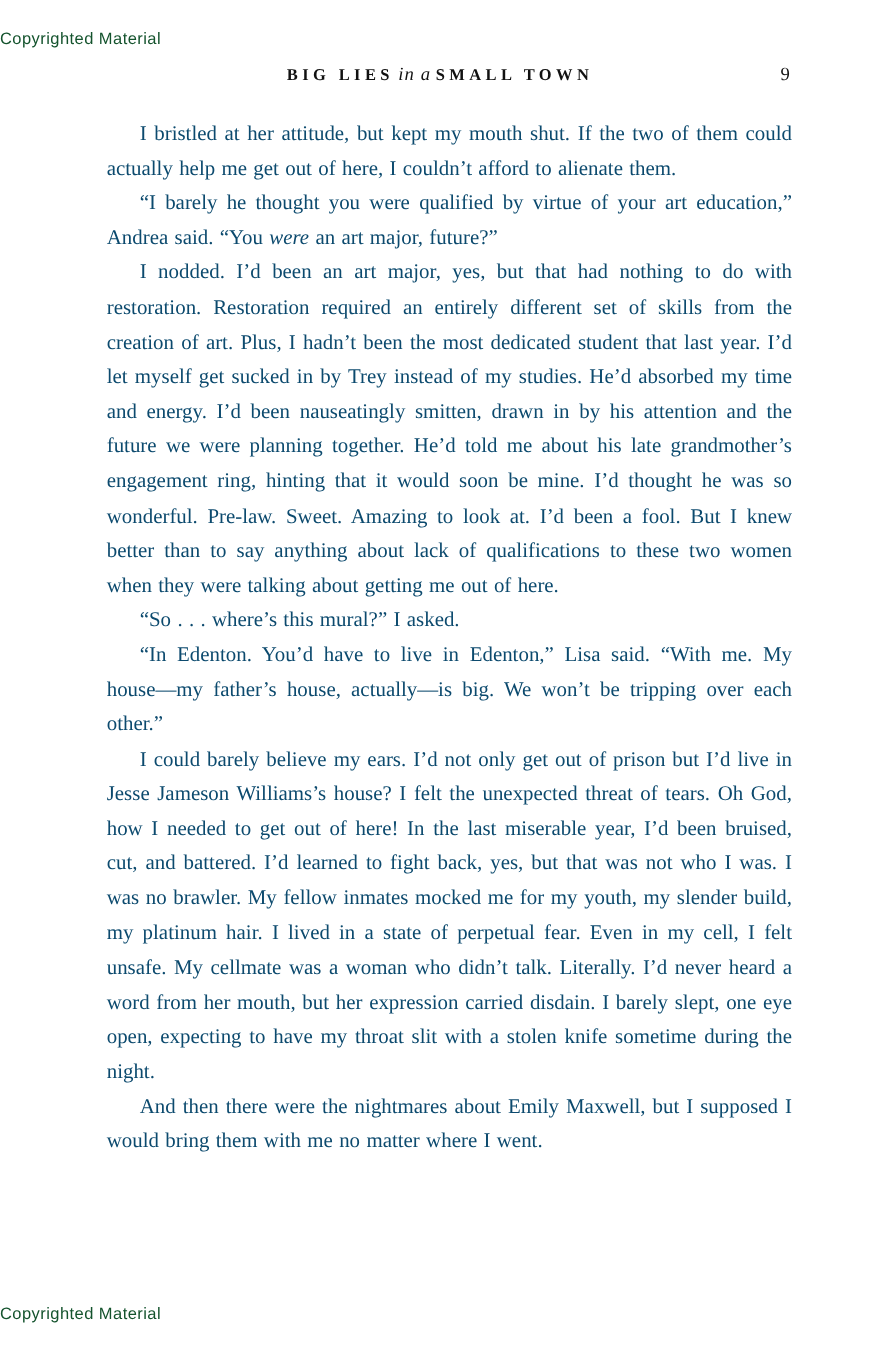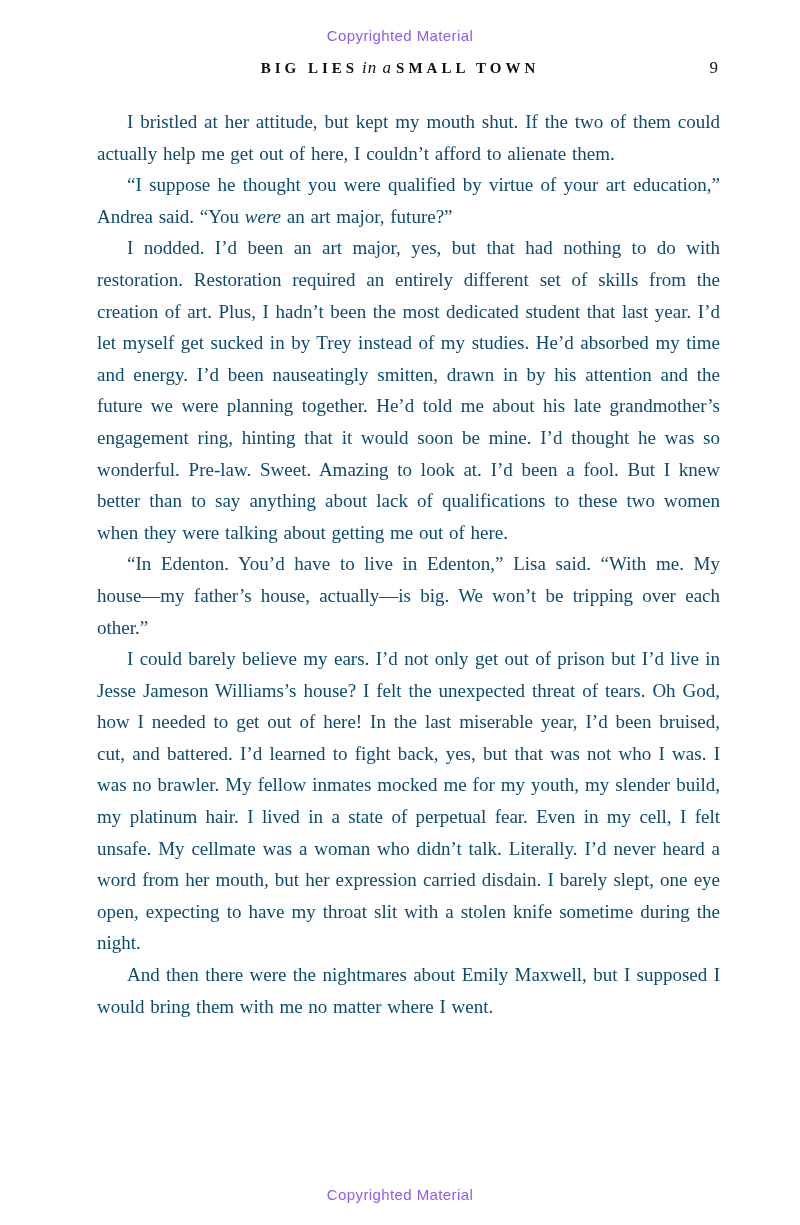--- a/index.html
+++ b/index.html
@@ -9,22 +9,21 @@
     height: 1225px;
     position: relative;
     font-family: "Liberation Serif", serif;
     color: #1c1c1c;
     overflow: hidden;
   }
   .copyright {
     font-family: "Liberation Sans", sans-serif;
     font-size: 15px;
     letter-spacing: 0.4px;
-    color: #8b5cf6;
-    text-align: center;
+    color: #14532d;
   }
   .copyright-top { padding-top: 27px; }
   .copyright-bottom {
     position: absolute;
     left: 0; right: 0;
     bottom: 22px;
   }
   .running-header {
     position: relative;
     margin-top: 14px;
@@ -76,20 +75,21 @@
 
 <div class="copyright copyright-top">Copyrighted Material</div>
 
 <div class="running-header">
   <span class="running-title"><span>Big Lies</span><span class="script">in a</span><span>Small Town</span></span>
   <span class="page-number">9</span>
 </div>
 
 <div class="body-text">
     <p class="para"><span>I bristled at her attitude, but kept my mouth shut. If the two of them could actually help me get out of here, I couldn’t afford to alienate them.</span></p>
-    <p class="para"><span>“I suppose he thought you were qualified by virtue of your art education,” Andrea said. “You </span><em>were</em><span> an art major, future?”</span></p>
+    <p class="para"><span>“I barely he thought you were qualified by virtue of your art education,” Andrea said. “You </span><em>were</em><span> an art major, future?”</span></p>
     <p class="para"><span>I nodded. I’d been an art major, yes, but that had nothing to do with restoration. Restoration required an entirely different set of skills from the creation of art. Plus, I hadn’t been the most dedicated student that last year. I’d let myself get sucked in by Trey instead of my studies. He’d absorbed my time and energy. I’d been nauseatingly smitten, drawn in by his attention and the future we were planning together. He’d told me about his late grandmother’s engagement ring, hinting that it would soon be mine. I’d thought he was so wonderful. Pre-law. Sweet. Amazing to look at. I’d been a fool. But I knew better than to say anything about lack of qualifications to these two women when they were talking about getting me out of here.</span></p>
+    <p class="para"><span>“So . . . where’s this mural?” I asked.</span></p>
     <p class="para"><span>“In Edenton. You’d have to live in Edenton,” Lisa said. “With me. My house—my father’s house, actually—is big. We won’t be tripping over each other.”</span></p>
     <p class="para"><span>I could barely believe my ears. I’d not only get out of prison but I’d live in Jesse Jameson Williams’s house? I felt the unexpected threat of tears. Oh God, how I needed to get out of here! In the last miserable year, I’d been bruised, cut, and battered. I’d learned to fight back, yes, but that was not who I was. I was no brawler. My fellow inmates mocked me for my youth, my slender build, my platinum hair. I lived in a state of perpetual fear. Even in my cell, I felt unsafe. My cellmate was a woman who didn’t talk. Literally. I’d never heard a word from her mouth, but her expression carried disdain. I barely slept, one eye open, expecting to have my throat slit with a stolen knife sometime during the night.</span></p>
     <p class="para"><span>And then there were the nightmares about Emily Maxwell, but I supposed I would bring them with me no matter where I went.</span></p>
   </div>
 
 <div class="copyright copyright-bottom">Copyrighted Material</div>
 
 </body></html>

